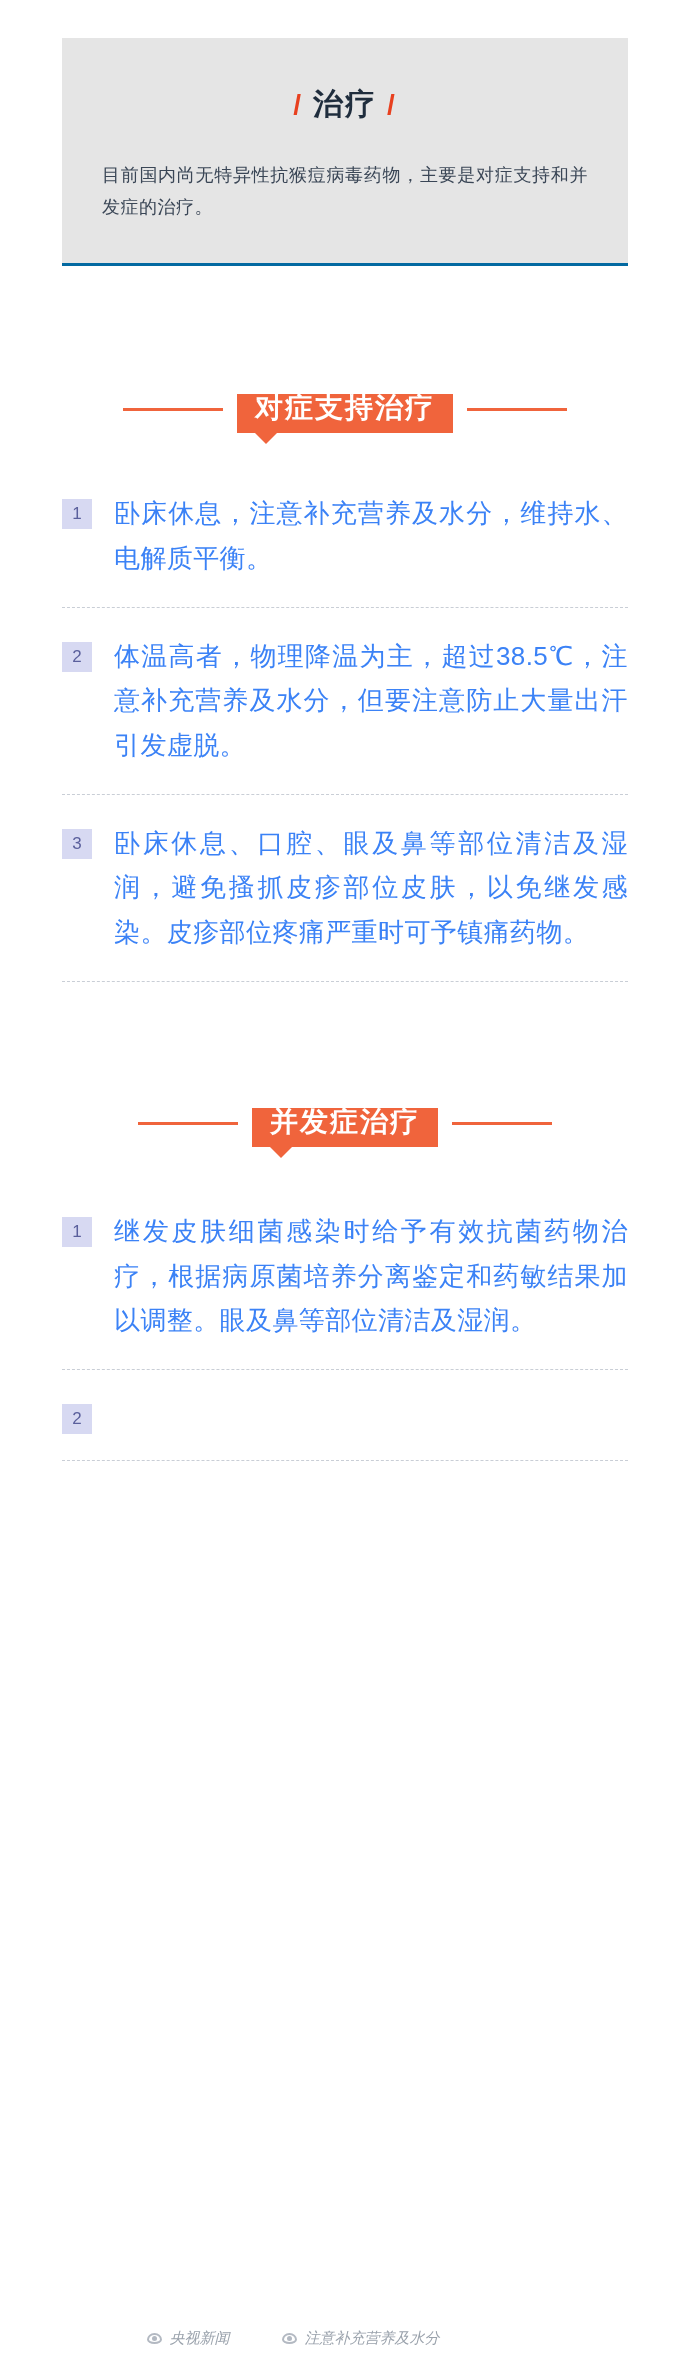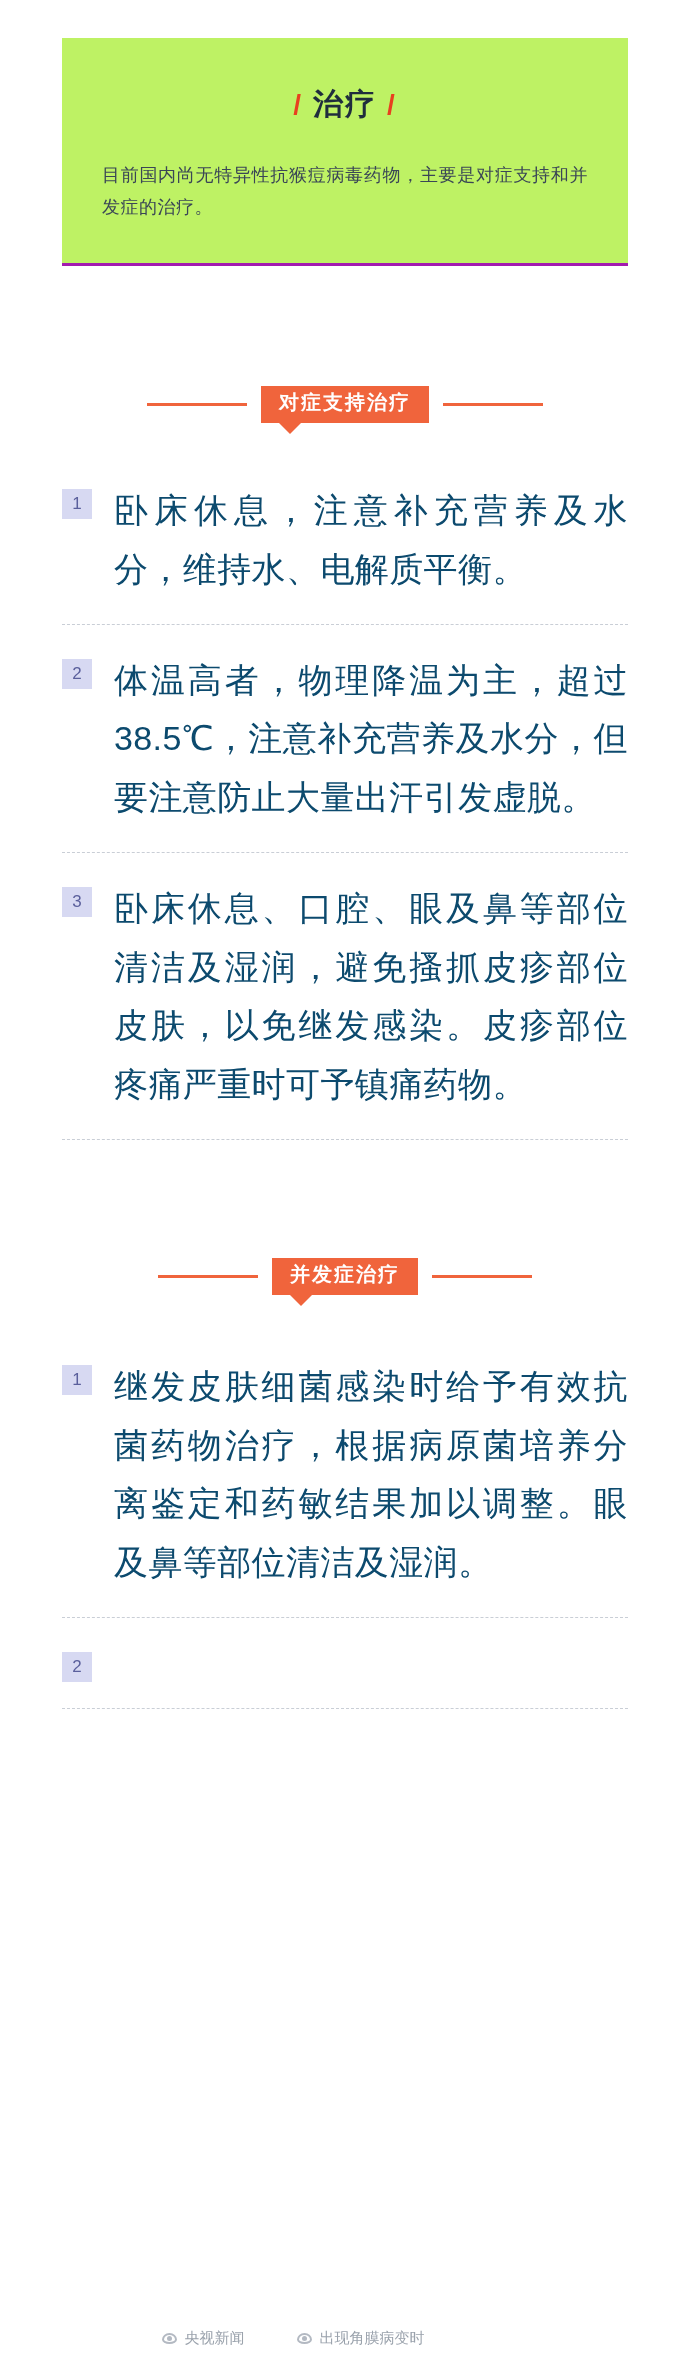--- a/index.html
+++ b/index.html
@@ -18,24 +18,24 @@
     position: relative;
     width: 690px;
     min-height: 2364px;
     box-sizing: border-box;
     overflow: hidden;
   }
 
   
   .intro-card {
     margin: 38px 62px 0 62px;
-    background: #bef264;
+    background: #e5e5e5;
     padding: 46px 40px 40px 40px;
     box-sizing: border-box;
-    border-bottom: 3px solid #a21caf;
+    border-bottom: 3px solid #0369a1;
     position: relative;
   }
   .intro-title {
     text-align: center;
     font-size: 30px;
     font-weight: bold;
     color: #1f2d3d;
     letter-spacing: 2px;
     margin-bottom: 34px;
   }
@@ -65,25 +65,26 @@
     height: 3px;
     background: #f0643c;
     width: 100px;
   }
   .rule.left { margin-right: 14px; }
   .rule.right { margin-left: 14px; }
   .tag {
     position: relative;
     background: #f0643c;
     color: #ffffff;
-    font-size: 20px;
+    font-size: 28px;
     font-weight: bold;
     letter-spacing: 2px;
-    padding: 6px 18px 11px 18px;
+    padding: 0 18px 11px 18px;
     line-height: 1;
+    margin-top: 8px;
   }
   .tag::after {
     content: "";
     position: absolute;
     left: 18px;
     bottom: -11px;
     width: 0;
     height: 0;
     border-left: 11px solid transparent;
     border-right: 11px solid transparent;
@@ -109,40 +110,41 @@
     background: #d7d9f2;
     color: #5a5f9c;
     font-size: 17px;
     line-height: 30px;
     text-align: center;
     margin-right: 22px;
     margin-top: 8px;
     font-family: "Liberation Sans", sans-serif;
   }
   .text {
-    font-size: 34px;
+    font-size: 26px;
     line-height: 1.72;
-    color: #0c4a6e;
+    color: #3b82f6;
     letter-spacing: 0.4px;
     text-align: justify;
     flex: 1 1 auto;
   }
 
   
   .footer {
     position: absolute;
     left: 0;
     bottom: 16px;
     width: 586px;
     display: flex;
     align-items: flex-start;
     justify-content: center;
     gap: 52px;
     color: #9aa2ac;
     font-size: 15px;
+    font-style: italic;
   }
   .credit {
     display: flex;
     align-items: center;
     gap: 6px;
   }
   .weibo-eye {
     display: inline-block;
     width: 17px;
     height: 13px;
@@ -218,17 +220,17 @@
 
   <div class="spacer-bottom"></div>
 
   <div class="footer">
     <div class="credit">
       <span class="weibo-eye"></span>
       <span>央视新闻</span>
     </div>
     <div class="credit">
       <span class="weibo-eye"></span>
-      <span>出现角膜病变时</span>
+      <span>注意补充营养及水分</span>
     </div>
   </div>
 
 </div>
 
 </body></html>

